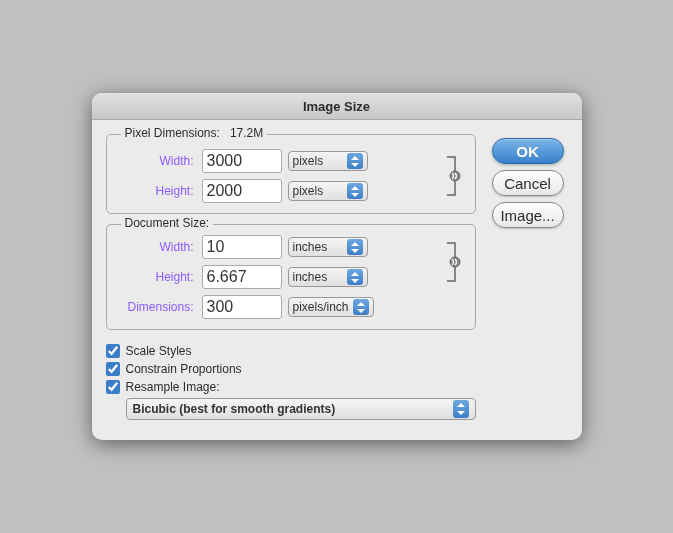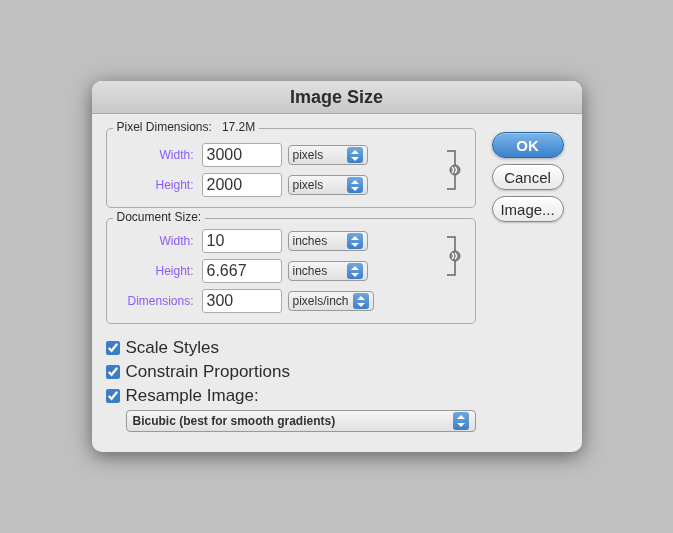--- a/index.html
+++ b/index.html
@@ -24,21 +24,21 @@
       background: #ebebeb;
       border-radius: 10px;
       box-shadow: 0 4px 20px rgba(0,0,0,0.5), inset 0 1px 0 rgba(255,255,255,0.8);
       overflow: hidden;
     }
 
     .title-bar {
       background: linear-gradient(to bottom, #e0e0e0, #c8c8c8);
       text-align: center;
       padding: 6px 0 5px;
-      font-size: 18px;
+      font-size: 13px;
       font-weight: bold;
       color: #2c2c2c;
       border-bottom: 1px solid #aaa;
       border-radius: 10px 10px 0 0;
     }
 
     .dialog-body {
       display: flex;
       padding: 14px 14px 12px 14px;
       gap: 12px;
@@ -64,21 +64,21 @@
       border: 1px solid #aaa;
       border-radius: 5px;
       padding: 10px 12px 10px 12px;
       background: #ebebeb;
       position: relative;
     }
 
     .section-label {
       position: absolute;
       top: -9px;
-      left: 6px;
+      left: 14px;
       background: #ebebeb;
       padding: 0 4px;
       font-size: 12px;
       color: #2c2c2c;
       font-weight: normal;
     }
 
     .field-row {
       display: flex;
       align-items: center;
@@ -175,21 +175,21 @@
     }
 
     .checkbox-input {
       width: 14px;
       height: 14px;
       accent-color: #3b7ec8;
       cursor: pointer;
     }
 
     .checkbox-label {
-      font-size: 17px;
+      font-size: 12px;
       color: #2c2c2c;
     }
 
     .resample-select {
       display: flex;
       align-items: center;
       background: linear-gradient(to bottom, #f5f5f5, #e0e0e0);
       border: 1px solid #999;
       border-radius: 4px;
       padding: 2px 6px;

